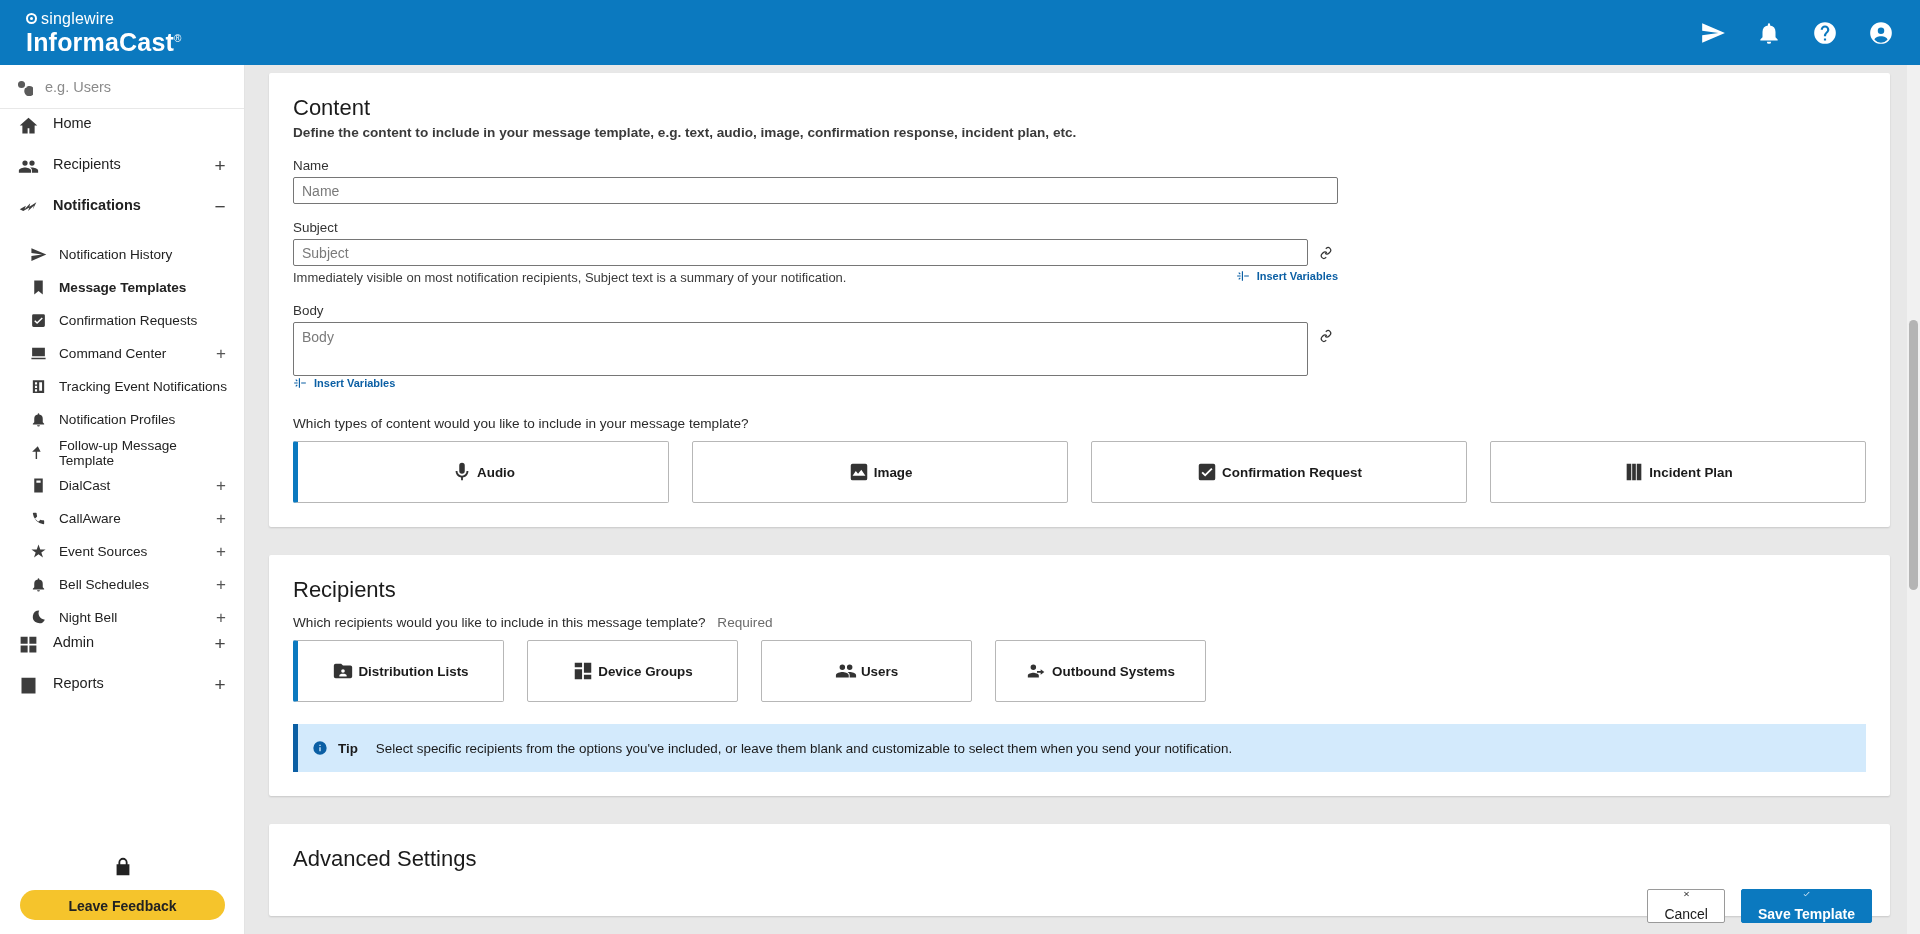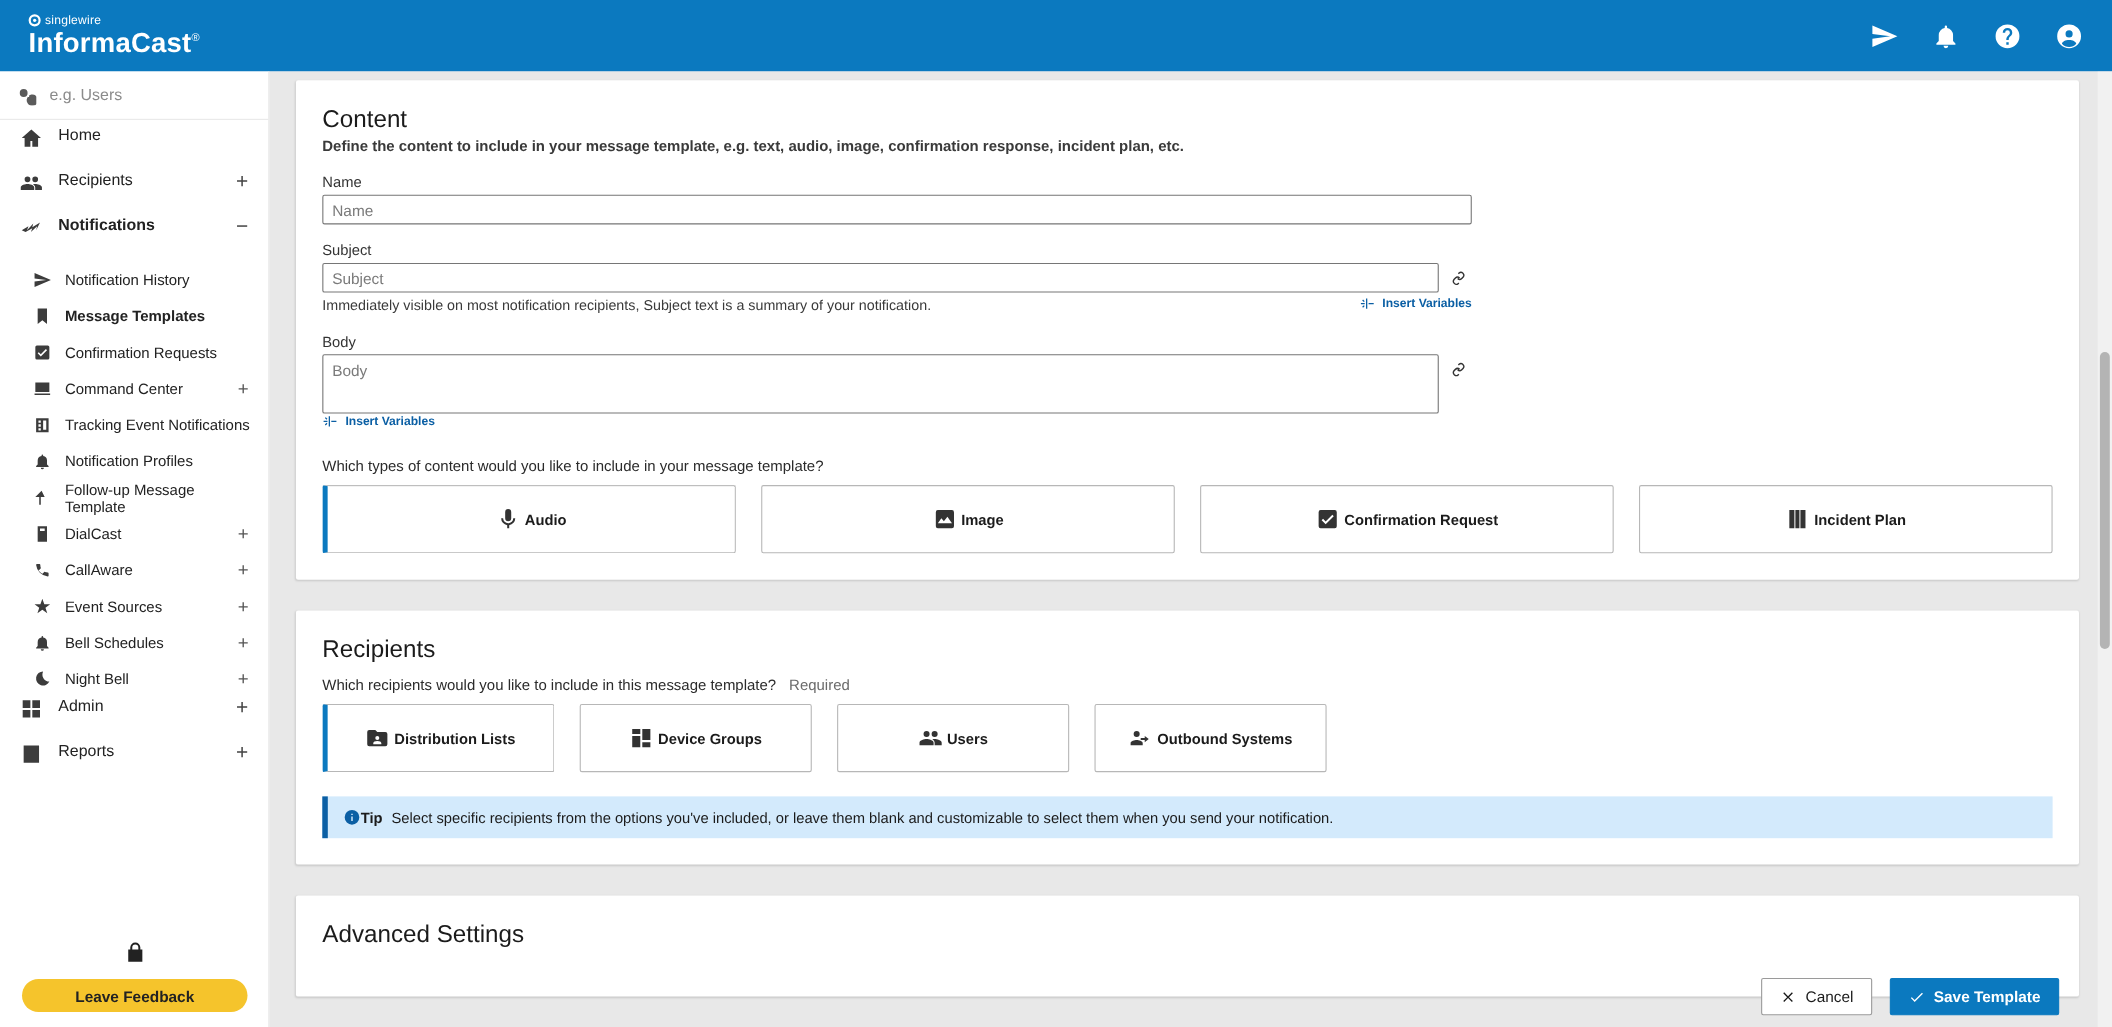--- a/index.html
+++ b/index.html
@@ -15,21 +15,21 @@
   }
 
   
   .topbar {
     position: absolute; top: 0; left: 0; width: 1920px; height: 65px;
     background: #0b79bf;
     display: flex; align-items: center; justify-content: space-between;
     padding: 0 26px 0 26px;
   }
   .brand { display: flex; flex-direction: column; justify-content: center; color: #fff; }
-  .brand-top { display: flex; align-items: center; gap: 4px; font-size: 11px; letter-spacing: .2px; }
+  .brand-top { display: flex; align-items: center; gap: 4px; font-size: 16px; letter-spacing: .2px; }
   .brand-top .logo-dot {
     width: 11px; height: 11px; border-radius: 50%;
     border: 2px solid #ffffff; display: inline-block; position: relative;
   }
   .brand-top .logo-dot::after {
     content:""; position:absolute; left: 2px; top: 2px; width: 3px; height: 3px;
     background: #fff; border-radius: 50%;
   }
   .brand-name {
     font-size: 25px; font-weight: bold; line-height: 1.05; letter-spacing: .2px;
@@ -147,40 +147,41 @@
     justify-content: center; gap: 4px; cursor: pointer; position: relative;
   }
   .tile.selected { border-left: 5px solid #0b79bf; }
   .tile svg { width: 22px; height: 22px; fill: #333; }
   .tile .tlabel { font-size: 13.4px; color: #1b1b1b; font-weight: bold; }
   .content-tiles .tile { width: 392px; }
   .recipient-tiles .tile { width: 211px; }
 
   .tip {
     margin-top: 22px; background: #d3eafc; border-left: 5px solid #0b5fa4;
-    height: 38px; display: flex; align-items: center; 
+    height: 48px; display: flex; align-items: center; gap: 10px;
     padding: 0 14px; font-size: 13.4px; color: #1b1b1b;
   }
   .tip svg { width: 16px; height: 16px; fill: #0b5fa4; flex: 0 0 auto; }
   .tip .tipword { font-weight: bold; margin-right: 8px; }
 
   .card.advanced { padding-bottom: 40px; }
 
   
   .footer-bar {
     position: absolute; bottom: 0; left: 245px; width: 1675px; height: 56px;
     background: rgba(232,232,232,0.0);
     display: flex; align-items: center; justify-content: flex-end;
     gap: 16px; padding-right: 48px; pointer-events: none;
   }
   .btn {
     pointer-events: auto;
     display: inline-flex; align-items: center; gap: 8px; height: 34px;
     padding: 0 16px; font-size: 14px; border-radius: 2px; cursor: pointer;
     font-family: "Liberation Sans", sans-serif;
+    flex-direction: column;
   }
   .btn svg { width: 15px; height: 15px; }
   .btn-cancel { background: #ffffff; border: 1px solid #9a9a9a; color: #1b1b1b; }
   .btn-cancel svg { fill: #1b1b1b; }
   .btn-save { background: #0b79bf; border: 1px solid #0b79bf; color: #ffffff; font-weight: bold; }
   .btn-save svg { fill: #ffffff; }
 </style>
 </head>
 <body>
 

